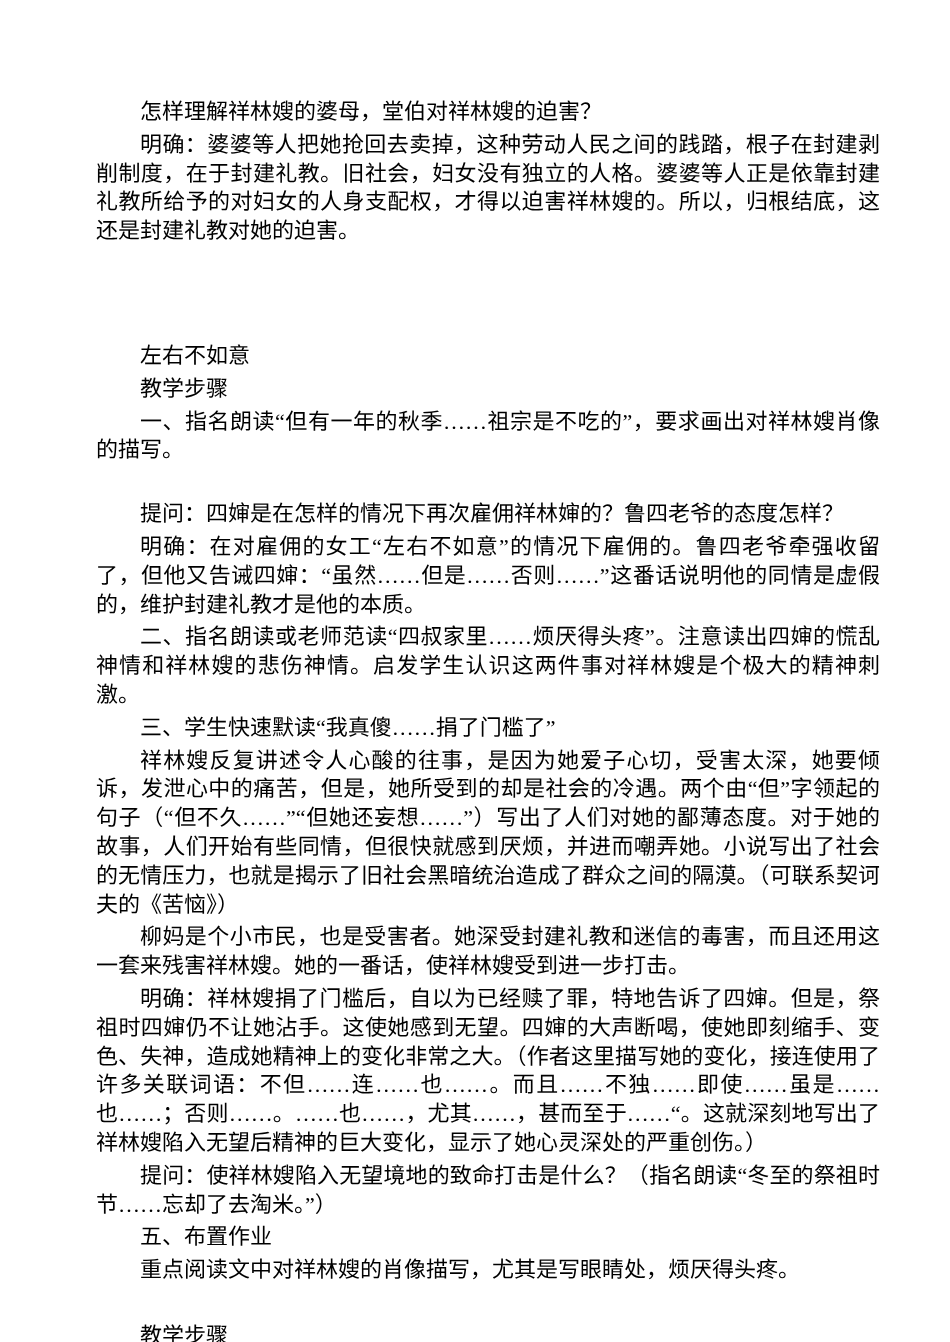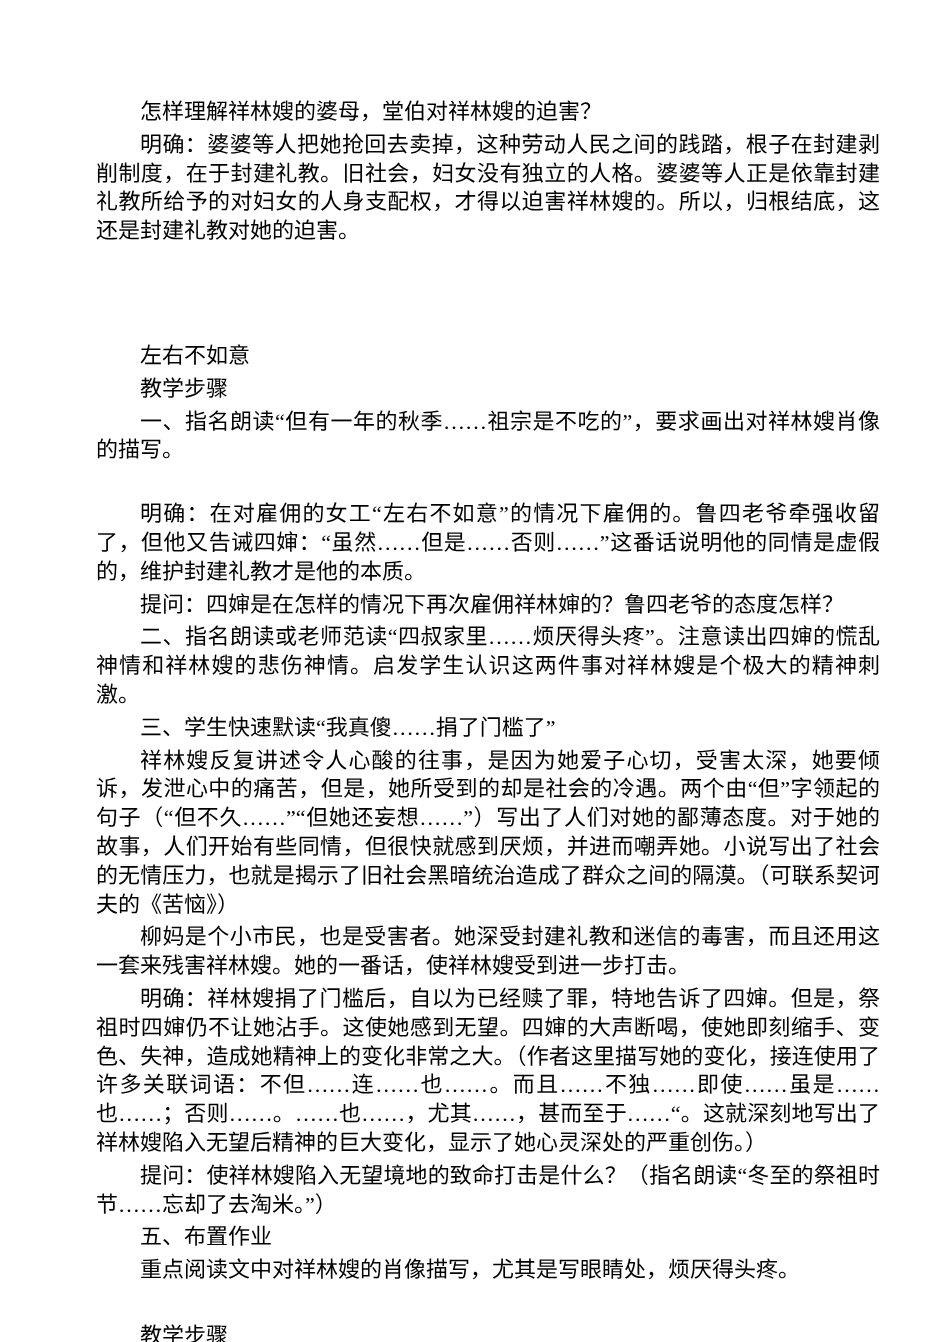--- a/index.html
+++ b/index.html
@@ -42,22 +42,22 @@
   <p class="para">明确：婆婆等人把她抢回去卖掉，这种劳动人民之间的践踏，根子在封建剥削制度，在于封建礼教。旧社会，妇女没有独立的人格。婆婆等人正是依靠封建礼教所给予的对妇女的人身支配权，才得以迫害祥林嫂的。所以，归根结底，这还是封建礼教对她的迫害。</p>
 
   <div class="spacer spacer-large"></div>
 
   <p class="para">左右不如意</p>
   <p class="para">教学步骤</p>
   <p class="para">一、指名朗读“但有一年的秋季……祖宗是不吃的”，要求画出对祥林嫂肖像的描写。</p>
 
   <div class="spacer spacer-small"></div>
 
+  <p class="para">提问：四婶是在怎样的情况下再次雇佣祥林婶的？鲁四老爷的态度怎样？</p>
   <p class="para">明确：在对雇佣的女工“左右不如意”的情况下雇佣的。鲁四老爷牵强收留了，但他又告诫四婶：“虽然……但是……否则……”这番话说明他的同情是虚假的，维护封建礼教才是他的本质。</p>
-  <p class="para">提问：四婶是在怎样的情况下再次雇佣祥林婶的？鲁四老爷的态度怎样？</p>
   <p class="para">二、指名朗读或老师范读“四叔家里……烦厌得头疼”。注意读出四婶的慌乱神情和祥林嫂的悲伤神情。启发学生认识这两件事对祥林嫂是个极大的精神刺激。</p>
   <p class="para">三、学生快速默读“我真傻……捐了门槛了”</p>
   <p class="para">祥林嫂反复讲述令人心酸的往事，是因为她爱子心切，受害太深，她要倾诉，发泄心中的痛苦，但是，她所受到的却是社会的冷遇。两个由“但”字领起的句子（“但不久……”“但她还妄想……”）写出了人们对她的鄙薄态度。对于她的故事，人们开始有些同情，但很快就感到厌烦，并进而嘲弄她。小说写出了社会的无情压力，也就是揭示了旧社会黑暗统治造成了群众之间的隔漠。（可联系契诃夫的《苦恼》）</p>
   <p class="para">柳妈是个小市民，也是受害者。她深受封建礼教和迷信的毒害，而且还用这一套来残害祥林嫂。她的一番话，使祥林嫂受到进一步打击。</p>
   <p class="para">明确：祥林嫂捐了门槛后，自以为已经赎了罪，特地告诉了四婶。但是，祭祖时四婶仍不让她沾手。这使她感到无望。四婶的大声断喝，使她即刻缩手、变色、失神，造成她精神上的变化非常之大。（作者这里描写她的变化，接连使用了许多关联词语：不但……连……也……。而且……不独……即使……虽是……也……；否则……。……也……，尤其……，甚而至于……“。这就深刻地写出了祥林嫂陷入无望后精神的巨大变化，显示了她心灵深处的严重创伤。）</p>
   <p class="para">提问：使祥林嫂陷入无望境地的致命打击是什么？（指名朗读“冬至的祭祖时节……忘却了去淘米。”）</p>
   <p class="para">五、布置作业</p>
   <p class="para">重点阅读文中对祥林嫂的肖像描写，尤其是写眼睛处，烦厌得头疼。</p>
 
   <div class="spacer spacer-mid"></div>

